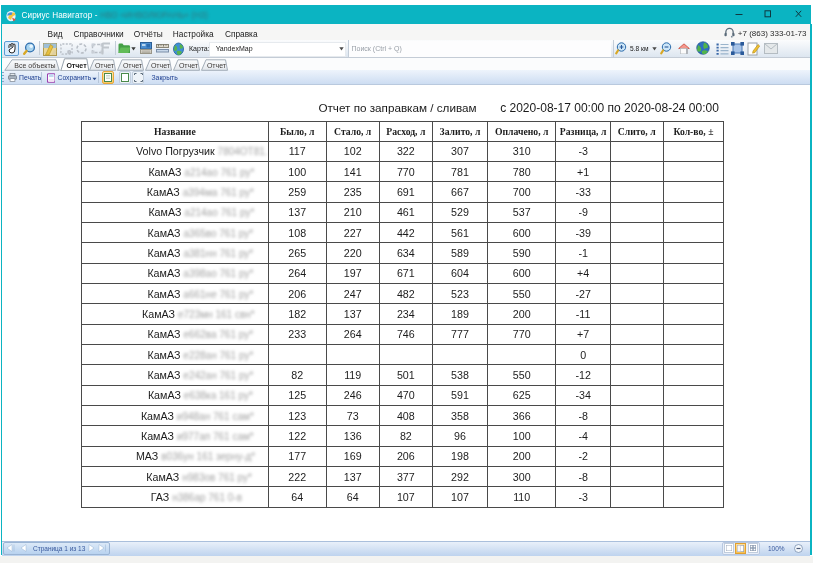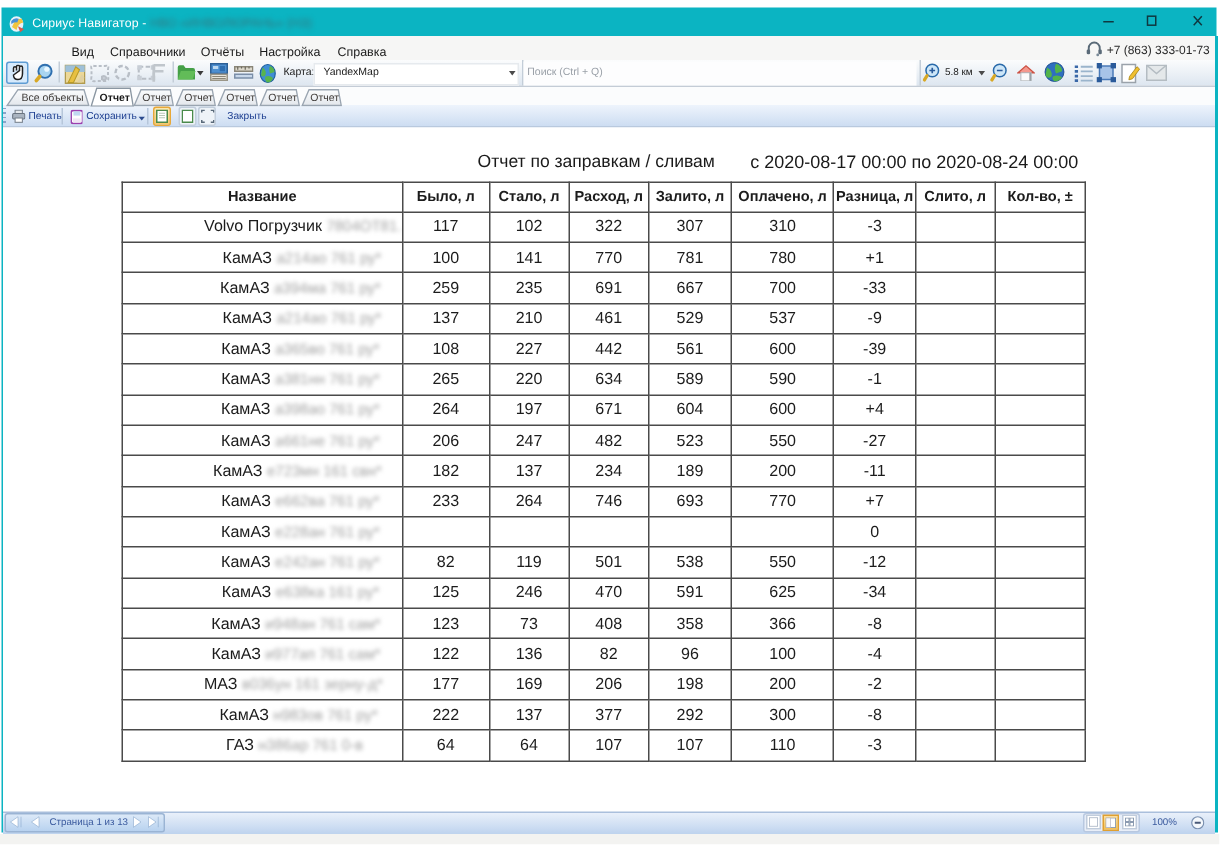--- a/index.html
+++ b/index.html
@@ -23,21 +23,21 @@
 .phone{top:28.5px;font-size:8px;color:#2a2a2a;}
 
 .stxt{top:73.8px;font-size:6.8px;color:#1e3f91;}
 
 .sbtxt{font-size:6.5px;color:#3a5a9e;}
 
 #rpt-title{left:318.4px;top:102.3px;font-size:11.7px;line-height:12px;font-weight:normal;color:#1a1a1a;}
 #rpt-date{left:500.2px;top:102px;font-size:12px;line-height:12.6px;color:#1a1a1a;}
 table.rpt{border-collapse:collapse;table-layout:fixed;width:642.2px;}
 table.rpt td,table.rpt th{border:1px solid #4a4a4a;padding:0;text-align:center;vertical-align:middle;font-size:10.7px;color:#1c1c1c;overflow:hidden;white-space:nowrap;}
-table.rpt th{font-weight:bold;height:18.4px;font-size:9.7px;}
+table.rpt th{font-weight:bold;height:18.4px;font-size:9.7px;font-family:Liberation Serif, serif;}
 table.rpt td{height:19.34px;}
 .plate{color:#a2a2a2;filter:blur(1.5px);font-size:10px;}
 td.nm{text-align:right;}
 .sep{position:absolute;width:1px;background:#c3cdd8;}
 </style></head>
 <body>
 <div class="abs" id="titlebar"></div>
 <div class="abs" id="lborder"></div>
 <div class="abs" id="rborder"></div>
 <div class="abs" id="menubar"></div>
@@ -402,21 +402,21 @@
           <td>200</td>
           <td>-11</td>
           <td></td>
           <td></td>
         </tr>
 <tr>
           <td class="nm" style="padding-left:51px">КамАЗ <span class="plate">е662ва 761 ру*</span></td>
           <td>233</td>
           <td>264</td>
           <td>746</td>
-          <td>693</td>
+          <td>777</td>
           <td>770</td>
           <td>+7</td>
           <td></td>
           <td></td>
         </tr>
 <tr>
           <td class="nm" style="padding-left:51px">КамАЗ <span class="plate">е228ан 761 ру*</span></td>
           <td></td>
           <td></td>
           <td></td>

